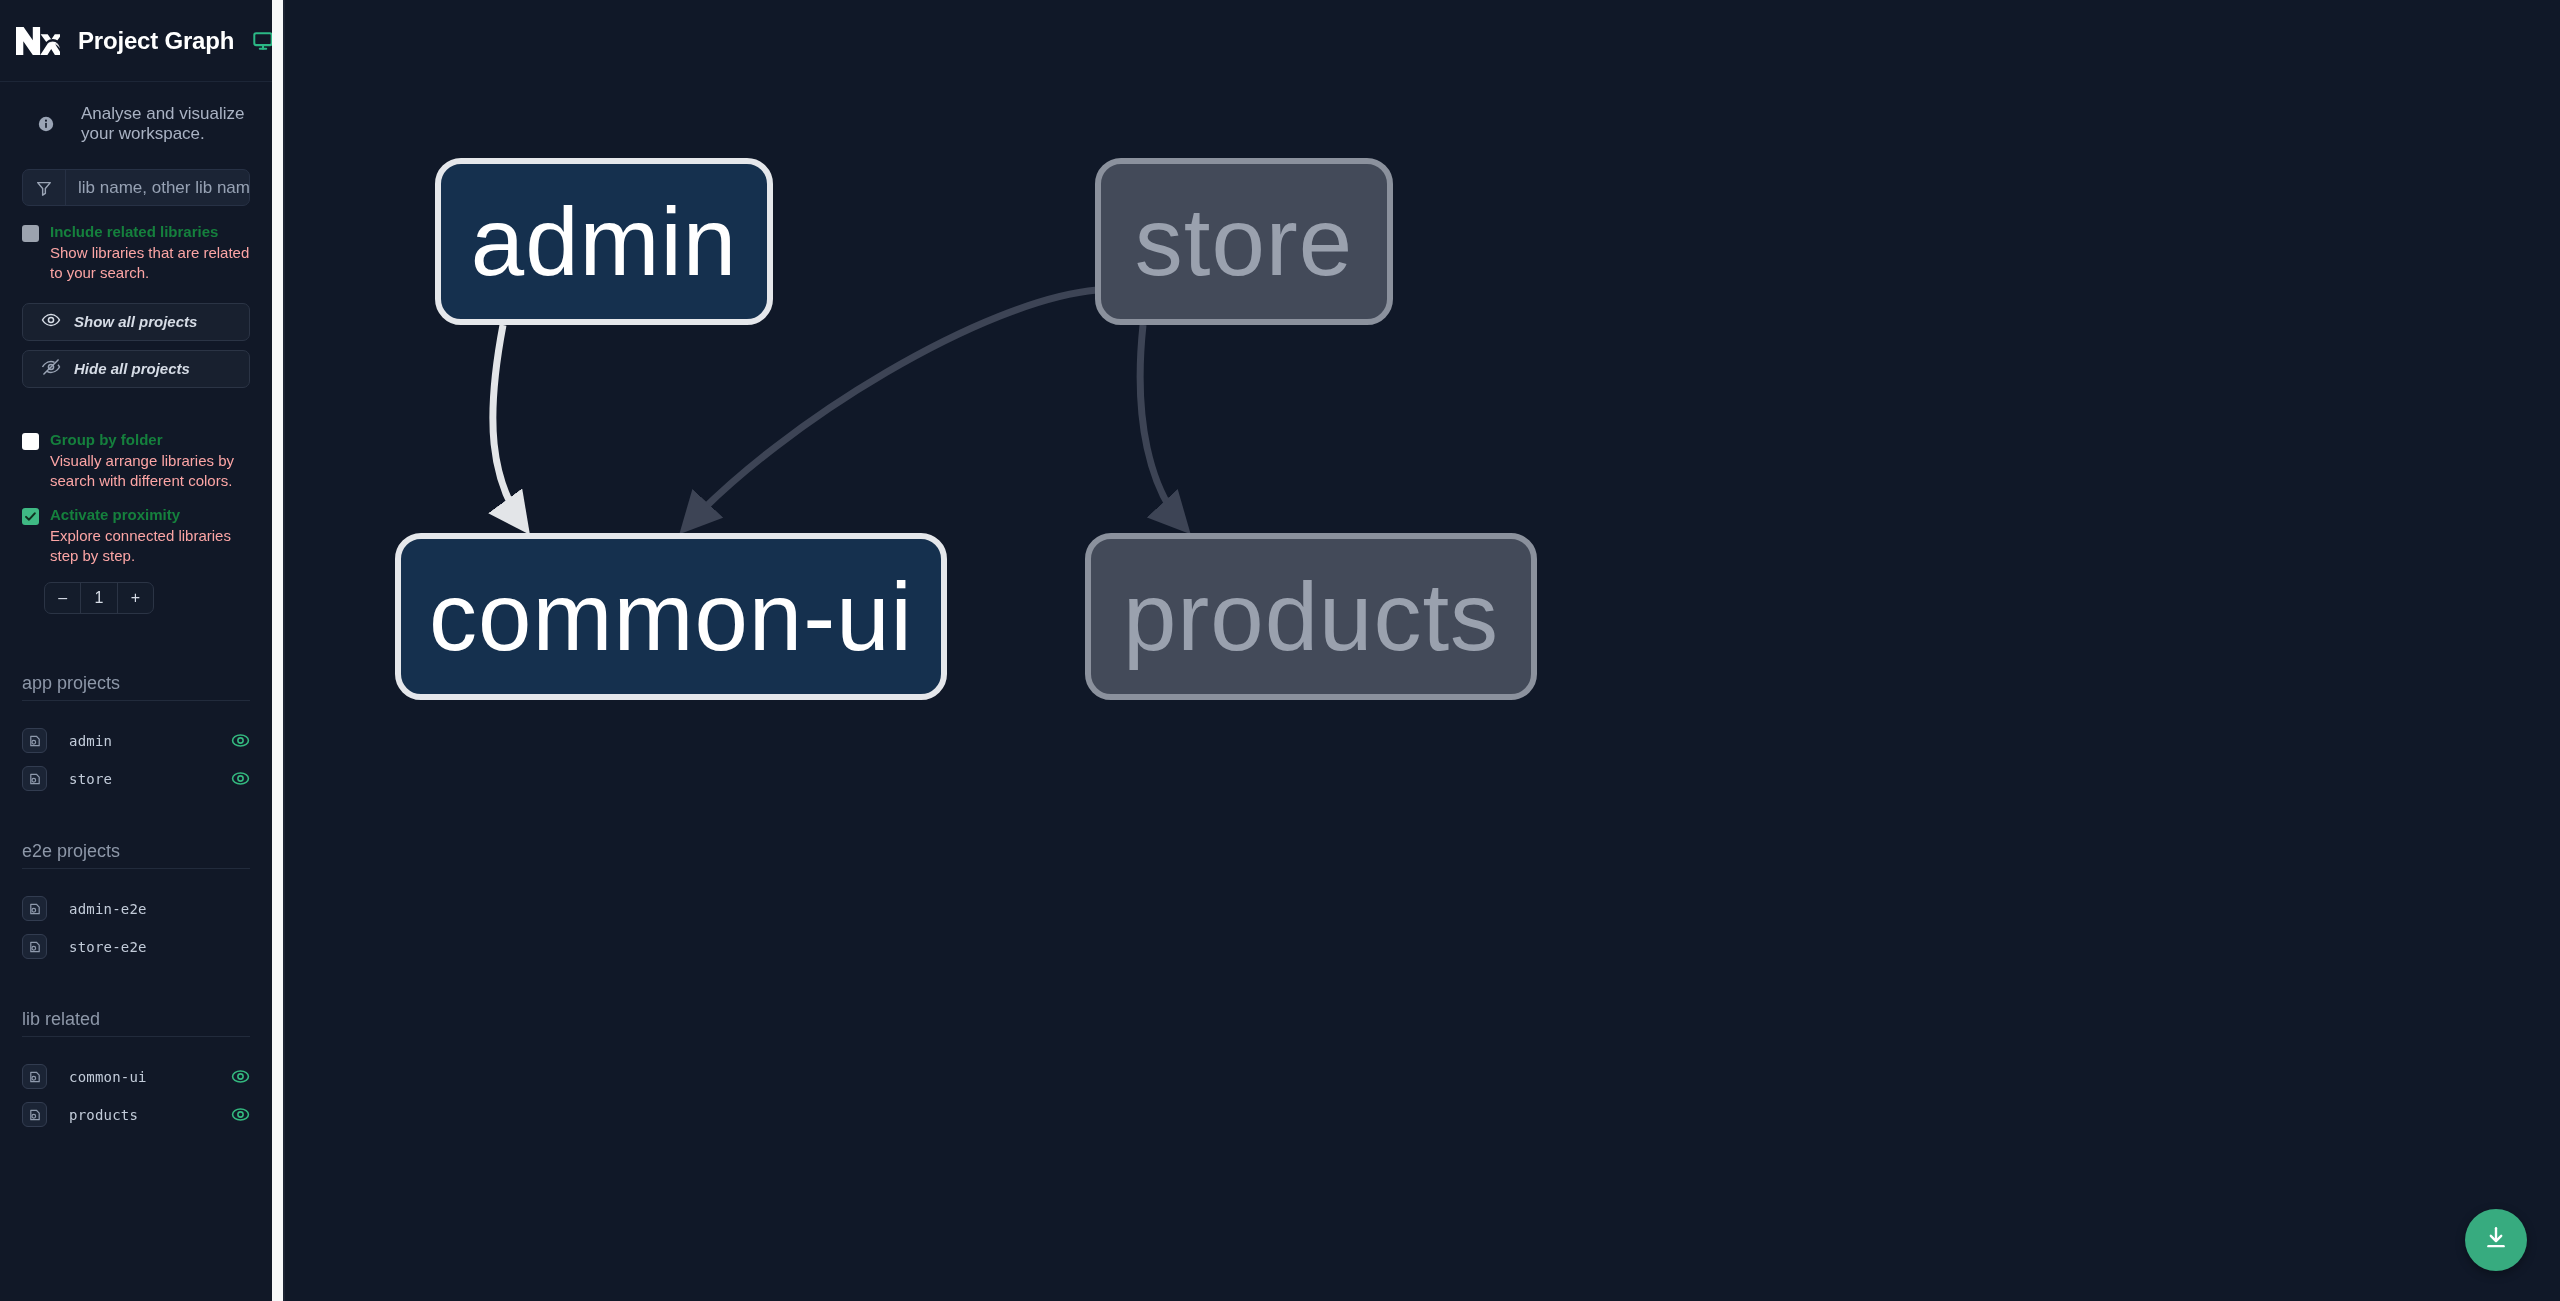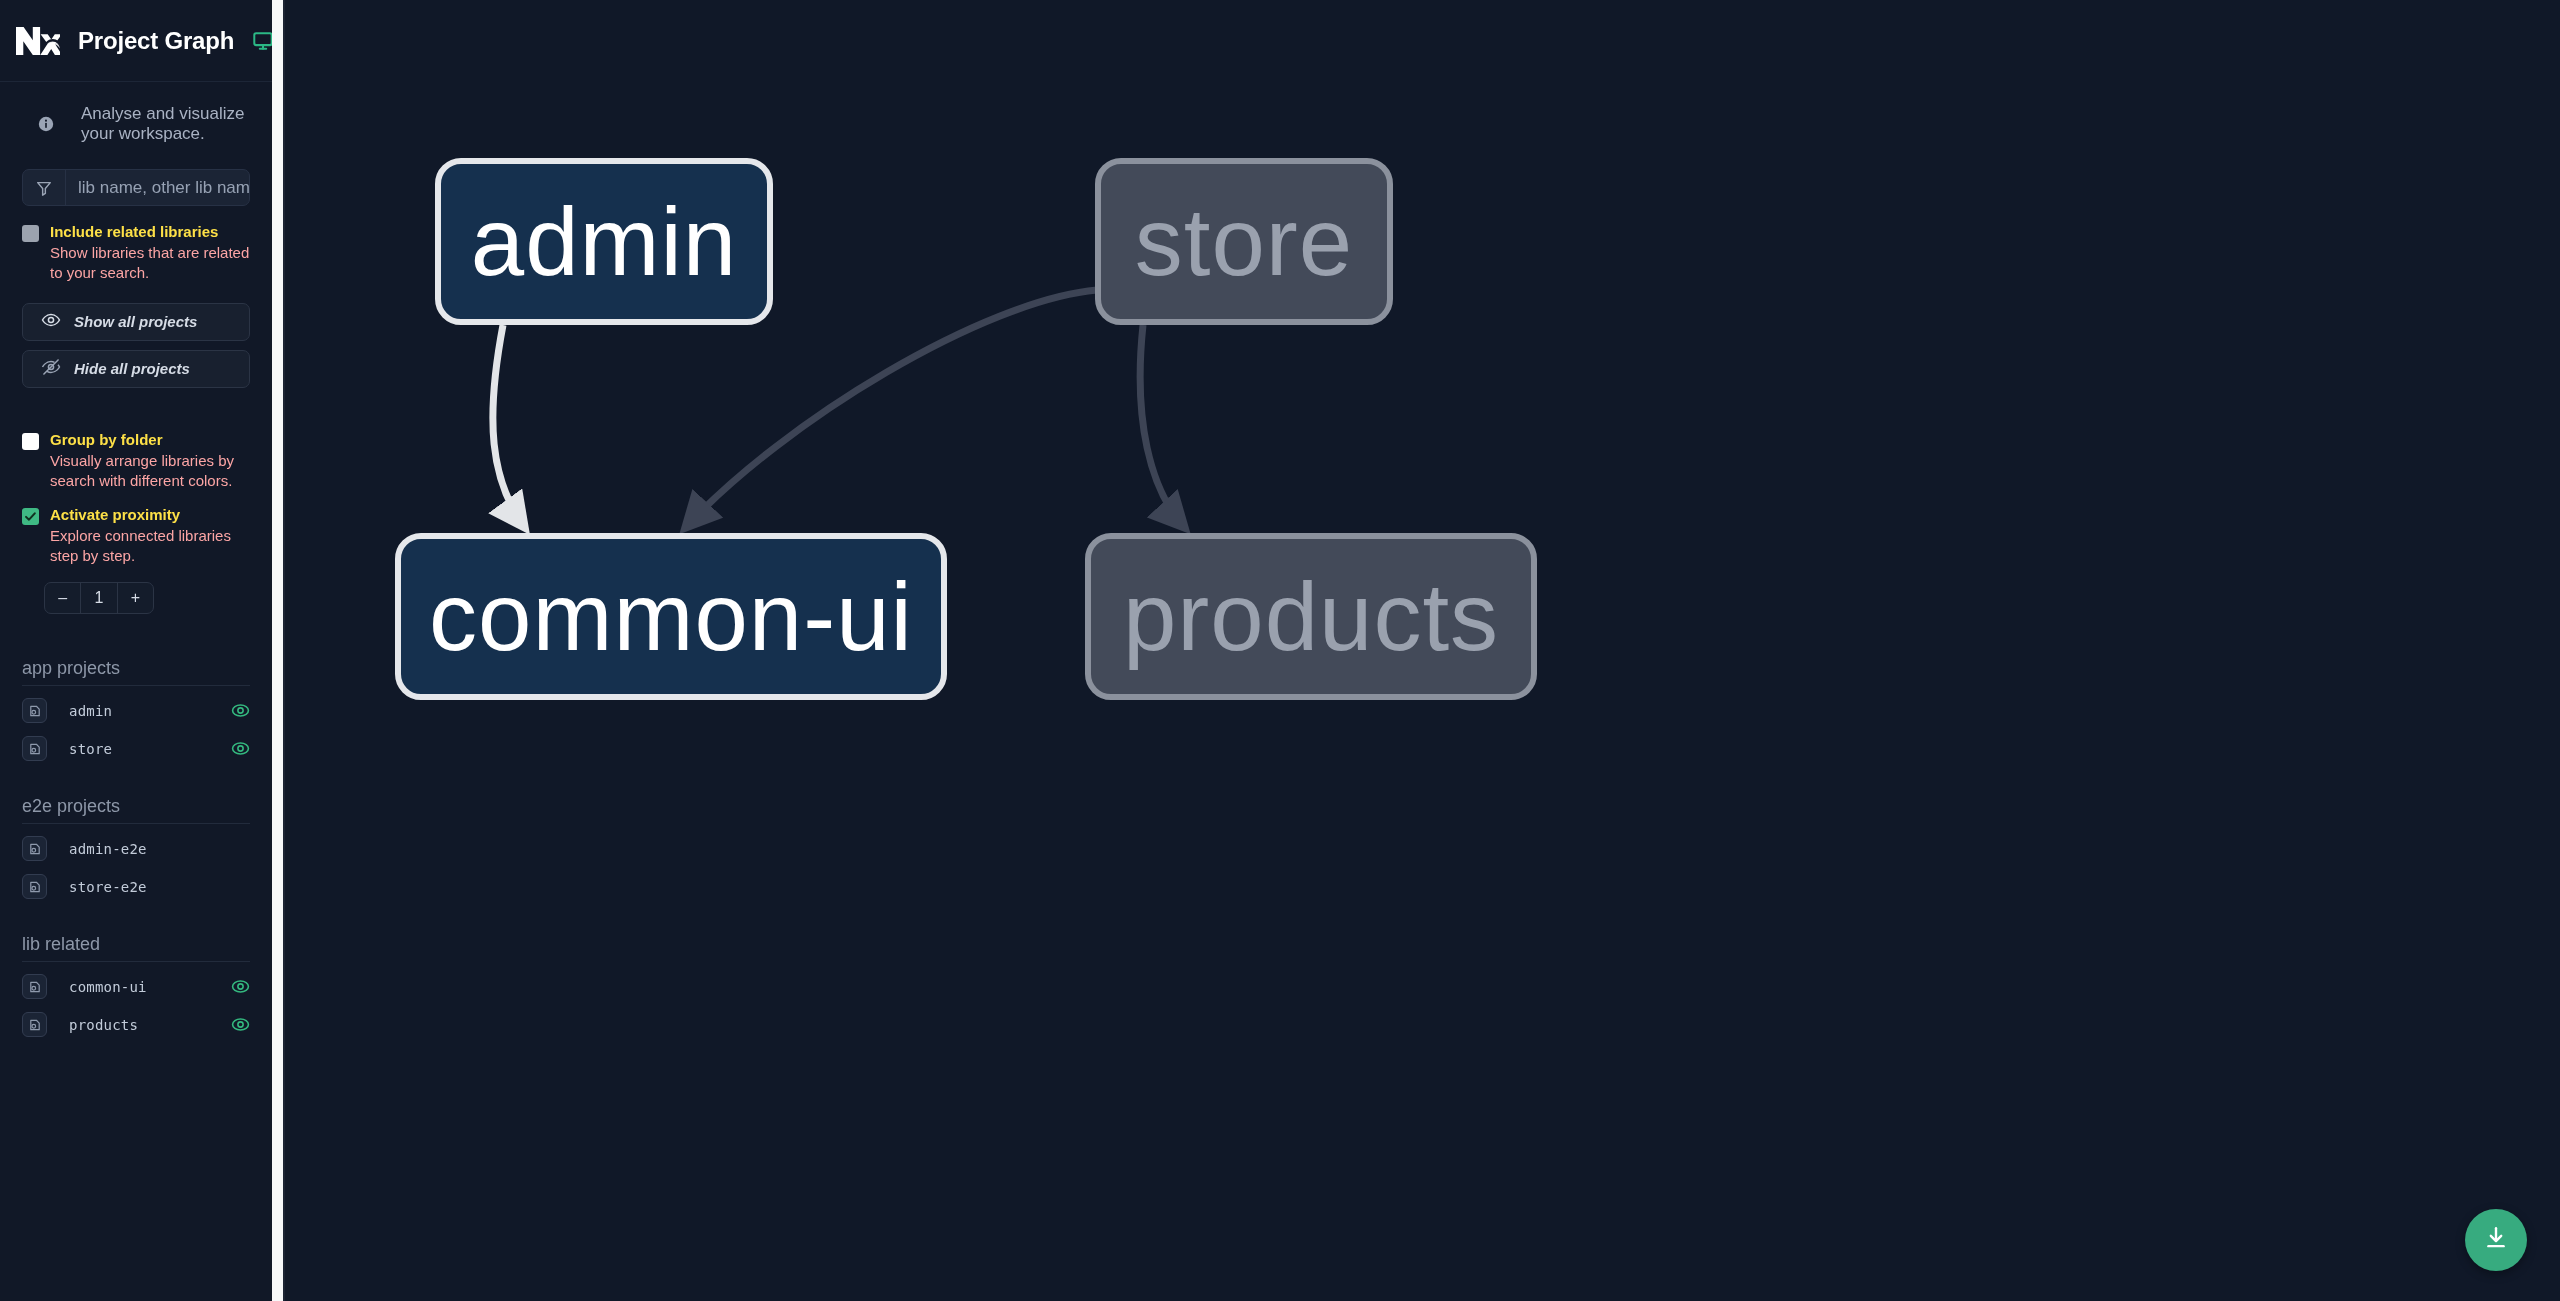--- a/index.html
+++ b/index.html
@@ -75,21 +75,21 @@
   }
   .chk {
     width: 17px; height: 17px; flex: 0 0 17px;
     border-radius: 3px; margin-top: 3px;
     background: #9ca3af;
   }
   .chk.white { background: #ffffff; }
   .chk.green { background: #3fb984; display:flex; align-items:center; justify-content:center; }
   .chk.green svg { width: 13px; height: 13px; }
   .opt-text { flex: 1; }
-  .opt-title { font-size: 15px; font-weight: 700; color: #fde047; line-height: 1.35; }
+  .opt-title { font-size: 15px; font-weight: 700; color: #15803d; line-height: 1.35; }
   .opt-desc { font-size: 15px; color: #fca5a5; line-height: 1.32; margin-top: 1px; }
 
   .sb-btn {
     margin: 0 22px;
     height: 38px;
     background: #18202f;
     border: 1px solid #2b3445;
     border-radius: 7px;
     display: flex; align-items: center; gap: 13px;
     padding: 0 18px;
@@ -108,21 +108,21 @@
     background: #141c2b;
   }
   .stepper div {
     flex: 1; display: flex; align-items: center; justify-content: center;
     font-size: 16px; color: #d6dce6;
     border-right: 1px solid #2b3445;
   }
   .stepper div:last-child { border-right: 0; }
 
   .group-head {
-    margin: 0 22px;
+    margin: 15px 22px;
     font-size: 18px; color: #8d97a8;
     padding-bottom: 6px;
     border-bottom: 1px solid #222b3c;
   }
   .proj-row {
     display: flex; align-items: center;
     height: 38px;
     padding: 0 22px;
     gap: 22px;
     cursor: pointer;

